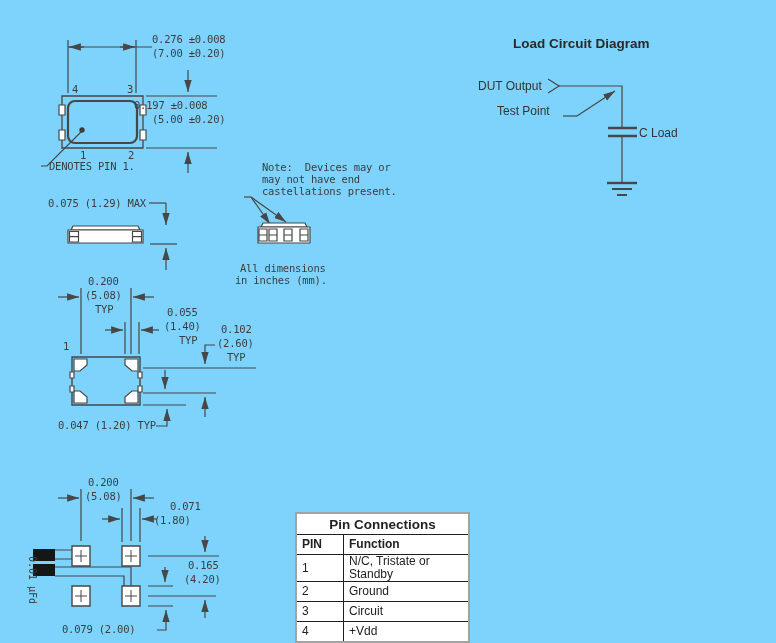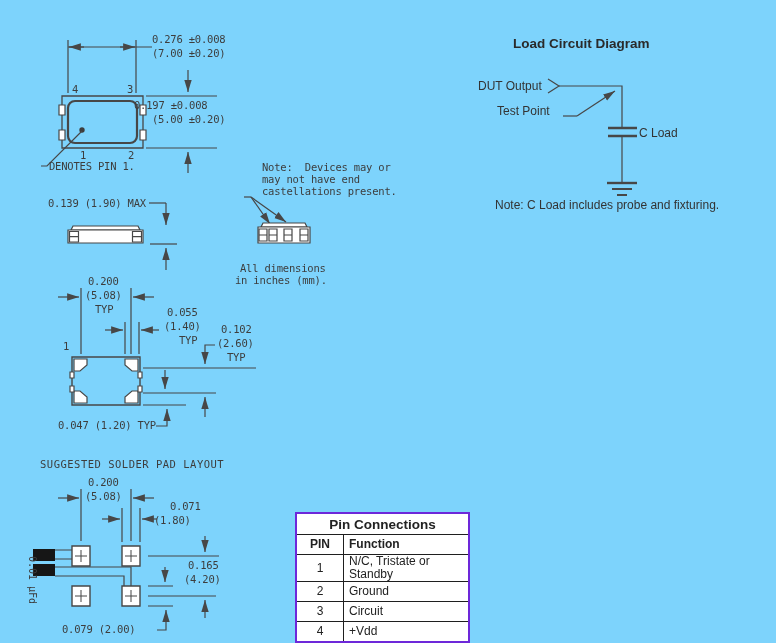--- a/index.html
+++ b/index.html
@@ -15,21 +15,21 @@
           transform:rotate(90deg);transform-origin:center;white-space:pre;text-align:center;}
   svg{position:absolute;left:0;top:0;}
   svg path,svg rect,svg line{vector-effect:non-scaling-stroke;}
   
   #pintable{position:absolute;left:295px;top:512px;width:175px;border-collapse:collapse;
             font-family:"Liberation Sans",sans-serif;color:#222;background:#fff;}
   #pintable td,#pintable th{border:1.5px solid #1f1f1f;padding:0 5px;height:19px;
             font-size:12px;line-height:13px;}
   #pintable .title{font-weight:bold;font-size:13.5px;text-align:center;height:20px;}
   #pintable .hdr{font-weight:bold;}
-  #pintable .pin{text-align:center;width:36px;}
+  #pintable .pin{text-align:left;width:36px;}
 </style>
 </head>
 <body>
 
 <div id="page">
 
 <svg width="776" height="643" viewBox="0 0 776 643">
   <defs>
     <marker id="ah" viewBox="0 0 10 8" refX="9" refY="4" markerWidth="11" markerHeight="9" orient="auto-start-reverse">
       <path d="M0,1.2 L9,4 L0,6.8 Z" fill="#474747"></path>
@@ -145,58 +145,56 @@
 <div class="cad" style="left:152px;top:33px">0.276 ±0.008</div>
 <div class="cad" style="left:152px;top:47px">(7.00 ±0.20)</div>
 <div class="cad" style="left:134px;top:99px">0.197 ±0.008</div>
 <div class="cad" style="left:152px;top:113px">(5.00 ±0.20)</div>
 <div class="cad" style="left:72px;top:83px">4</div>
 <div class="cad" style="left:127px;top:83px">3</div>
 <div class="cad" style="left:80px;top:149px">1</div>
 <div class="cad" style="left:128px;top:149px">2</div>
 <div class="cad" style="left:49px;top:160px">DENOTES PIN 1.</div>
 
-<div class="cad" style="left:48px;top:197px">0.139 (1.90) MAX</div>
+<div class="cad" style="left:48px;top:197px">0.075 (1.29) MAX</div>
 
 <div class="cad" style="left:262px;top:161px">Note:  Devices may or</div>
 <div class="cad" style="left:262px;top:173px">may not have end</div>
 <div class="cad" style="left:262px;top:185px">castellations present.</div>
 
 <div class="cad" style="left:240px;top:262px">All dimensions</div>
 <div class="cad" style="left:235px;top:274px">in inches (mm).</div>
 
 <div class="cad" style="left:88px;top:275px">0.200</div>
 <div class="cad" style="left:85px;top:289px">(5.08)</div>
 <div class="cad" style="left:95px;top:303px">TYP</div>
 <div class="cad" style="left:167px;top:306px">0.055</div>
 <div class="cad" style="left:164px;top:320px">(1.40)</div>
 <div class="cad" style="left:179px;top:334px">TYP</div>
 <div class="cad" style="left:221px;top:323px">0.102</div>
 <div class="cad" style="left:217px;top:337px">(2.60)</div>
 <div class="cad" style="left:227px;top:351px">TYP</div>
 <div class="cad" style="left:63px;top:340px">1</div>
 <div class="cad" style="left:58px;top:419px">0.047 (1.20) TYP</div>
 
-<div class="cad" style="left:40px;top:458px;letter-spacing:0.5px">SUGGESTED SOLDER PAD LAYOUT</div>
 <div class="cad" style="left:88px;top:476px">0.200</div>
 <div class="cad" style="left:85px;top:490px">(5.08)</div>
 <div class="cad" style="left:170px;top:500px">0.071</div>
 <div class="cad" style="left:154px;top:514px">(1.80)</div>
 <div class="cad" style="left:188px;top:559px">0.165</div>
 <div class="cad" style="left:184px;top:573px">(4.20)</div>
 <div class="cad" style="left:62px;top:623px">0.079 (2.00)</div>
 <div class="vlabel">0.01 µFd</div>
 
 <div class="ui b" style="left:513px;top:36px">Load Circuit Diagram</div>
 <div class="ui" style="left:478px;top:79px">DUT Output</div>
 <div class="ui" style="left:497px;top:104px">Test Point</div>
 <div class="ui" style="left:639px;top:126px">C Load</div>
-<div class="ui" style="left:495px;top:198px">Note: C Load includes probe and fixturing.</div>
-
-<table id="pintable" style="border:2px solid #6d28d9">
+
+<table id="pintable" style="border:2px solid #a3a3a3">
   <tbody>
         <tr>
           <td class="title" colspan="2">Pin Connections</td>
         </tr>
   <tr>
     <td class="hdr pin">PIN</td>
     <td class="hdr">Function</td>
   </tr>
   <tr>
     <td class="pin">1</td>

